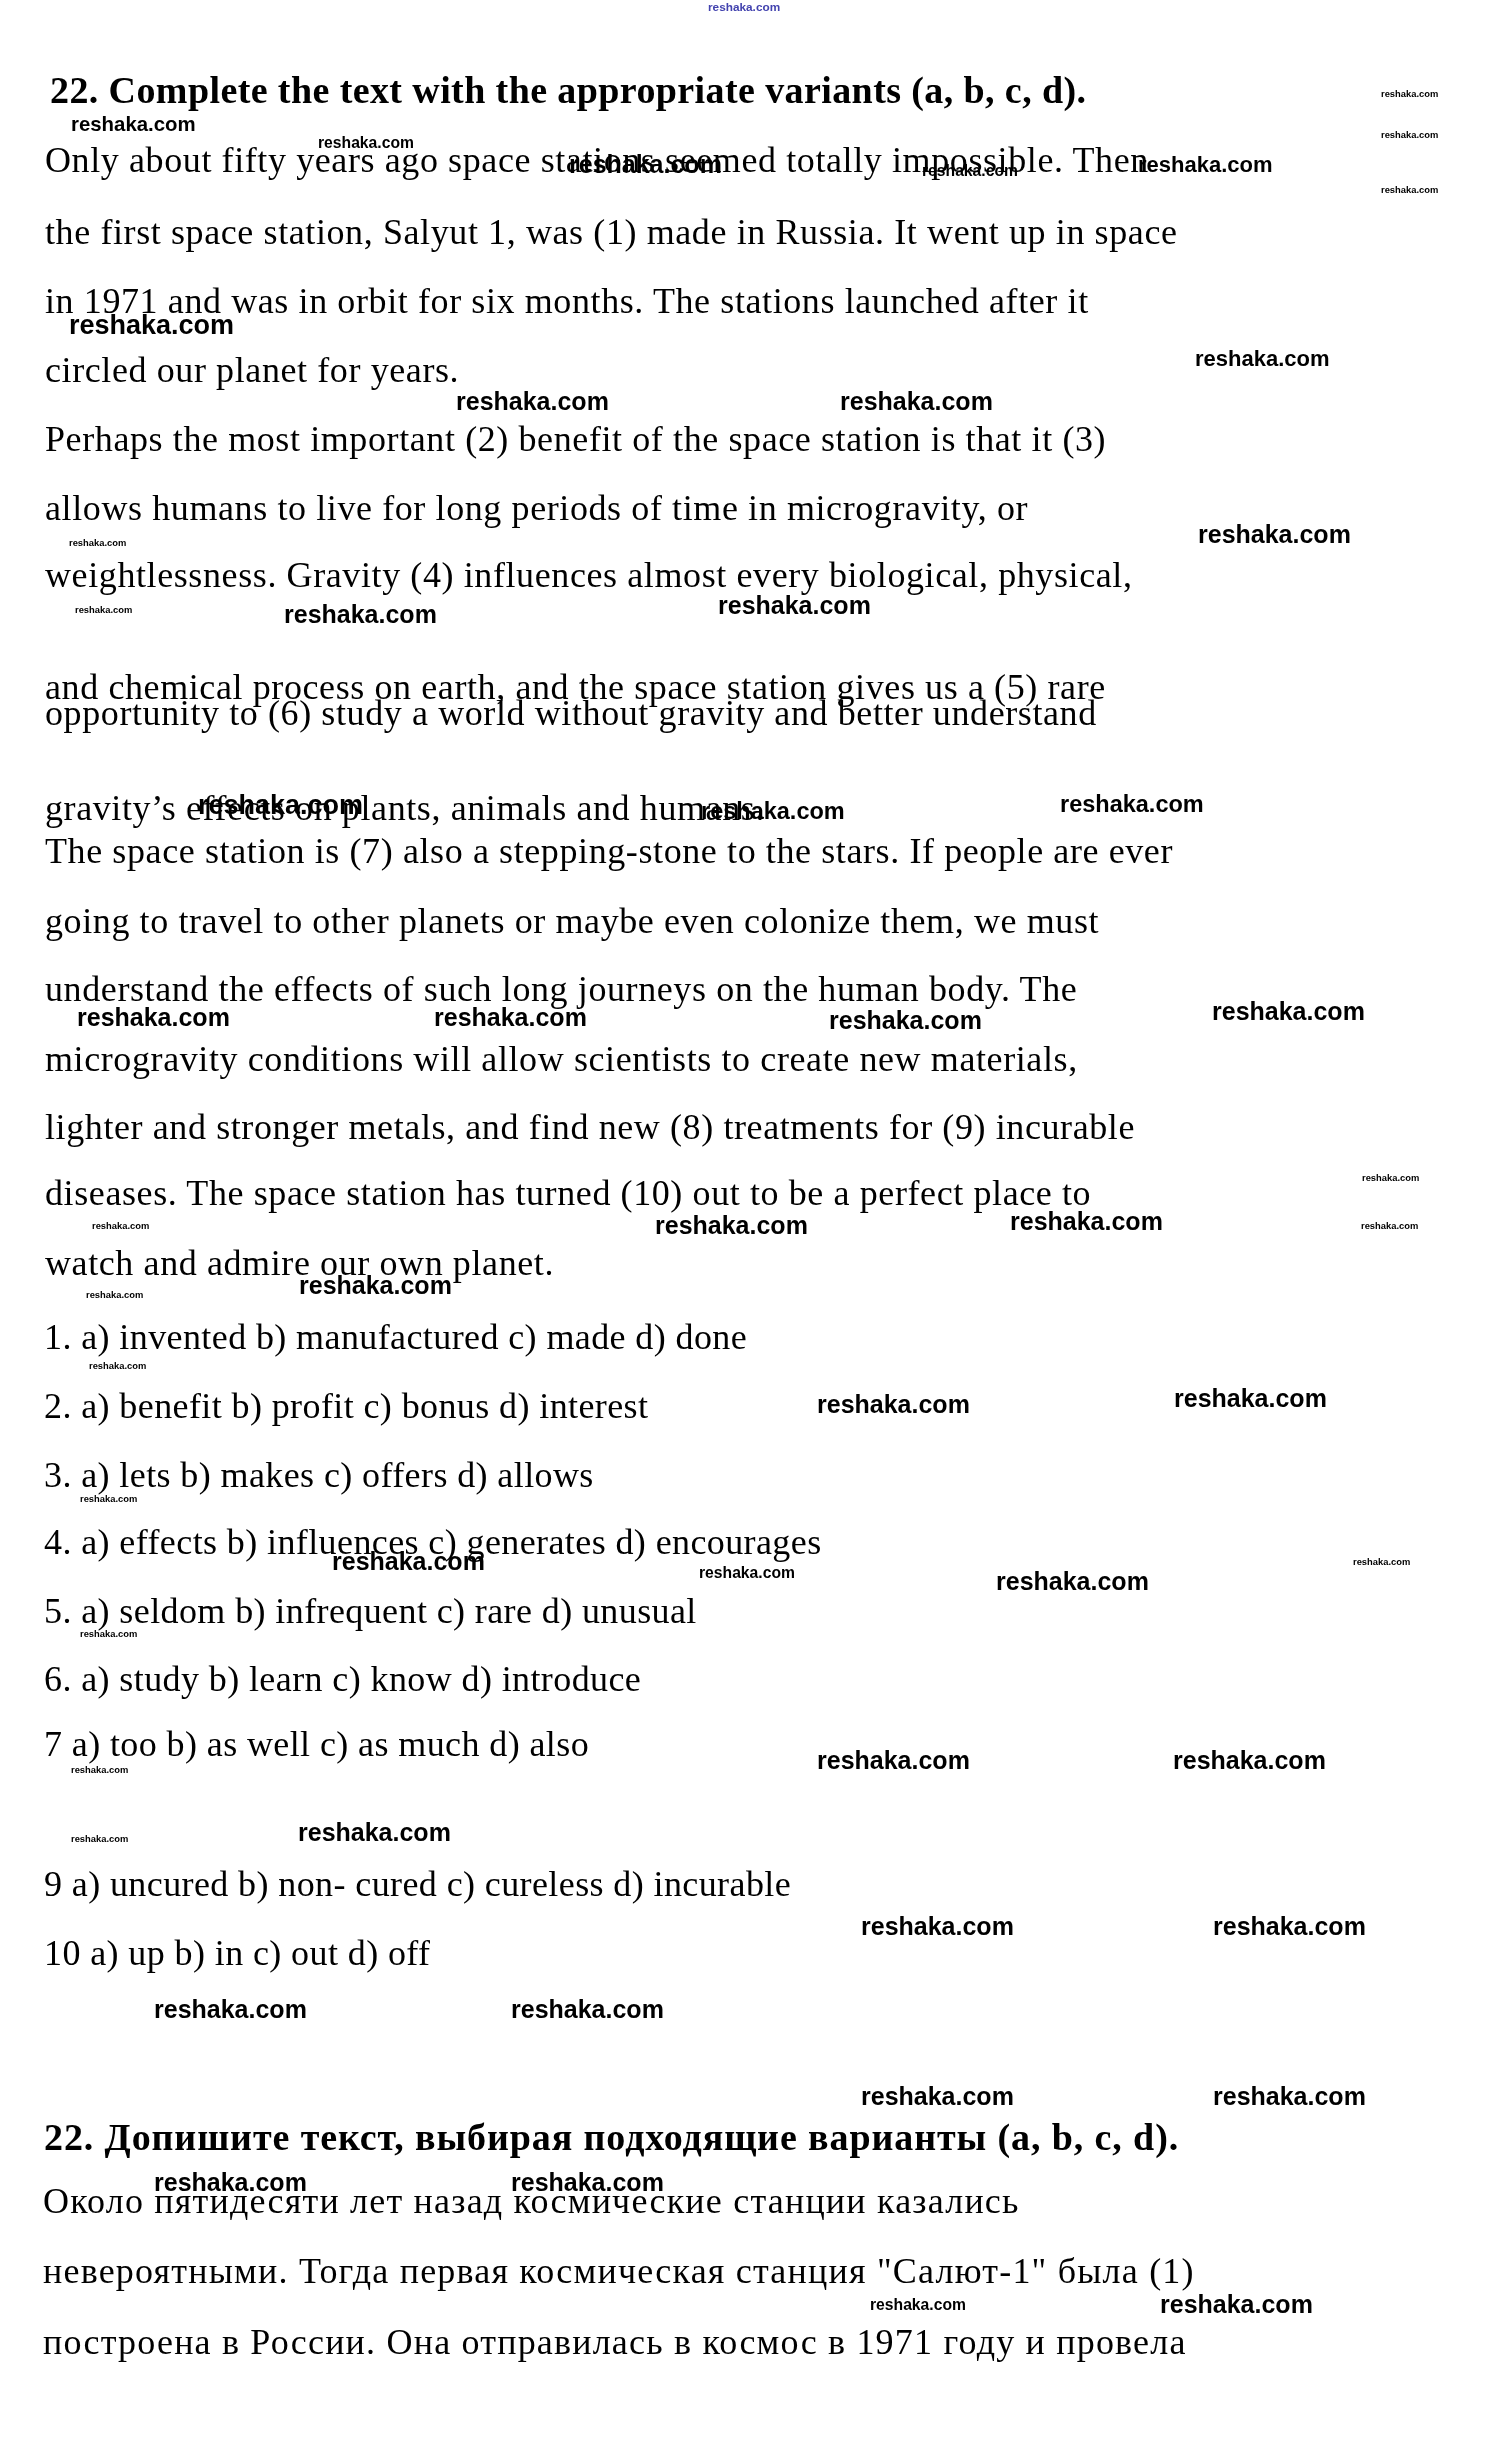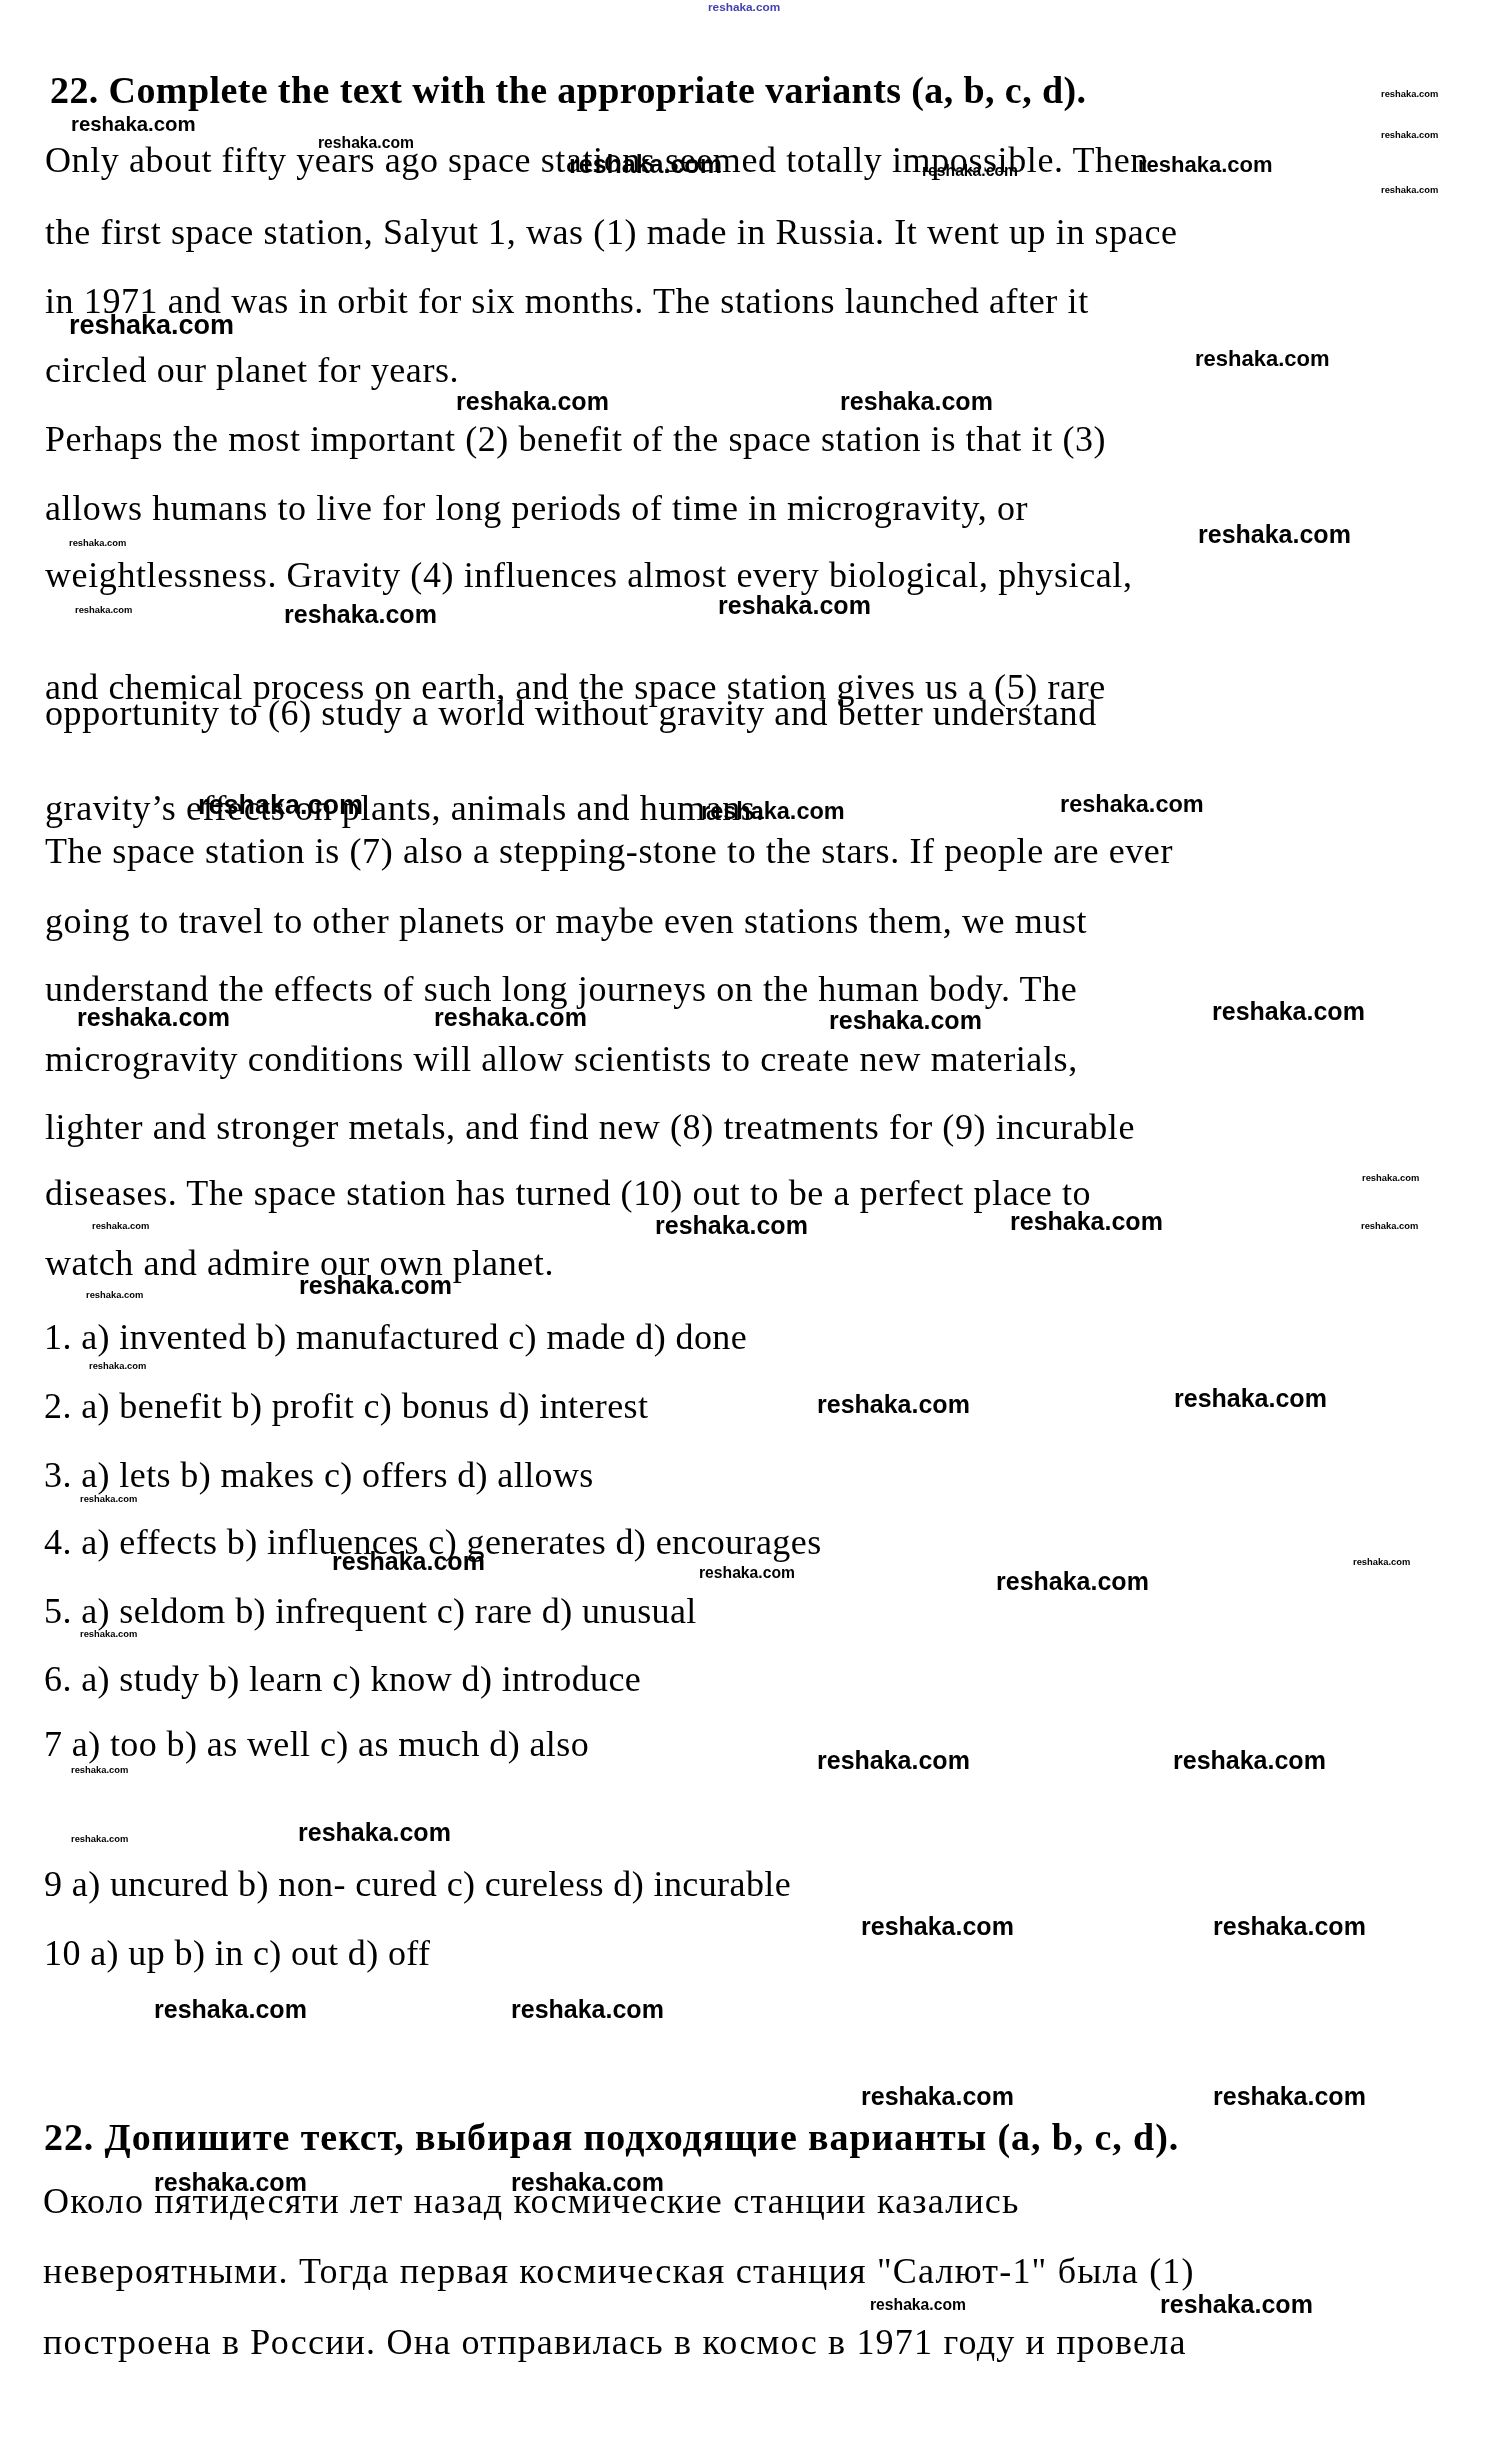--- a/index.html
+++ b/index.html
@@ -78,21 +78,21 @@
   <div class="eline" style="top:212px;">the first space station, Salyut 1, was (1) made in Russia. It went up in space</div>
   <div class="eline" style="top:281px;">in 1971 and was in orbit for six months. The stations launched after it</div>
   <div class="eline" style="top:350px;">circled our planet for years.</div>
   <div class="eline" style="top:419px;">Perhaps the most important (2) benefit of the space station is that it (3)</div>
   <div class="eline" style="top:488px;text-align:right;">allows humans to live for long periods of time in microgravity, or</div>
   <div class="eline" style="top:555px;">weightlessness. Gravity (4) influences almost every biological, physical,</div>
   <div class="eline" style="top:619px;margin-top:48px;">and chemical process on earth, and the space station gives us a (5) rare</div>
   <div class="eline" style="top:693px;">opportunity to (6) study a world without gravity and better understand</div>
   <div class="eline" style="top:788px;">gravity’s effects on plants, animals and humans.</div>
   <div class="eline" style="top:831px;">The space station is (7) also a stepping-stone to the stars. If people are ever</div>
-  <div class="eline" style="top:901px;">going to travel to other planets or maybe even stations them, we must</div>
+  <div class="eline" style="top:901px;">going to travel to other planets or maybe even colonize them, we must</div>
   <div class="eline" style="top:969px;">understand the effects of such long journeys on the human body. The</div>
   <div class="eline" style="top:1039px;">microgravity conditions will allow scientists to create new materials,</div>
   <div class="eline" style="top:1107px;">lighter and stronger metals, and find new (8) treatments for (9) incurable</div>
   <div class="eline" style="top:1173px;">diseases. The space station has turned (10) out to be a perfect place to</div>
   <div class="eline" style="top:1243px;">watch and admire our own planet.</div>
 
   <div class="opt" style="top:1317px;">1. a) invented b) manufactured c) made d) done</div>
   <div class="opt" style="top:1386px;">2. a) benefit b) profit c) bonus d) interest</div>
   <div class="opt" style="top:1455px;">3. a) lets b) makes c) offers d) allows</div>
   <div class="opt" style="top:1522px;">4. a) effects b) influences c) generates d) encourages</div>

